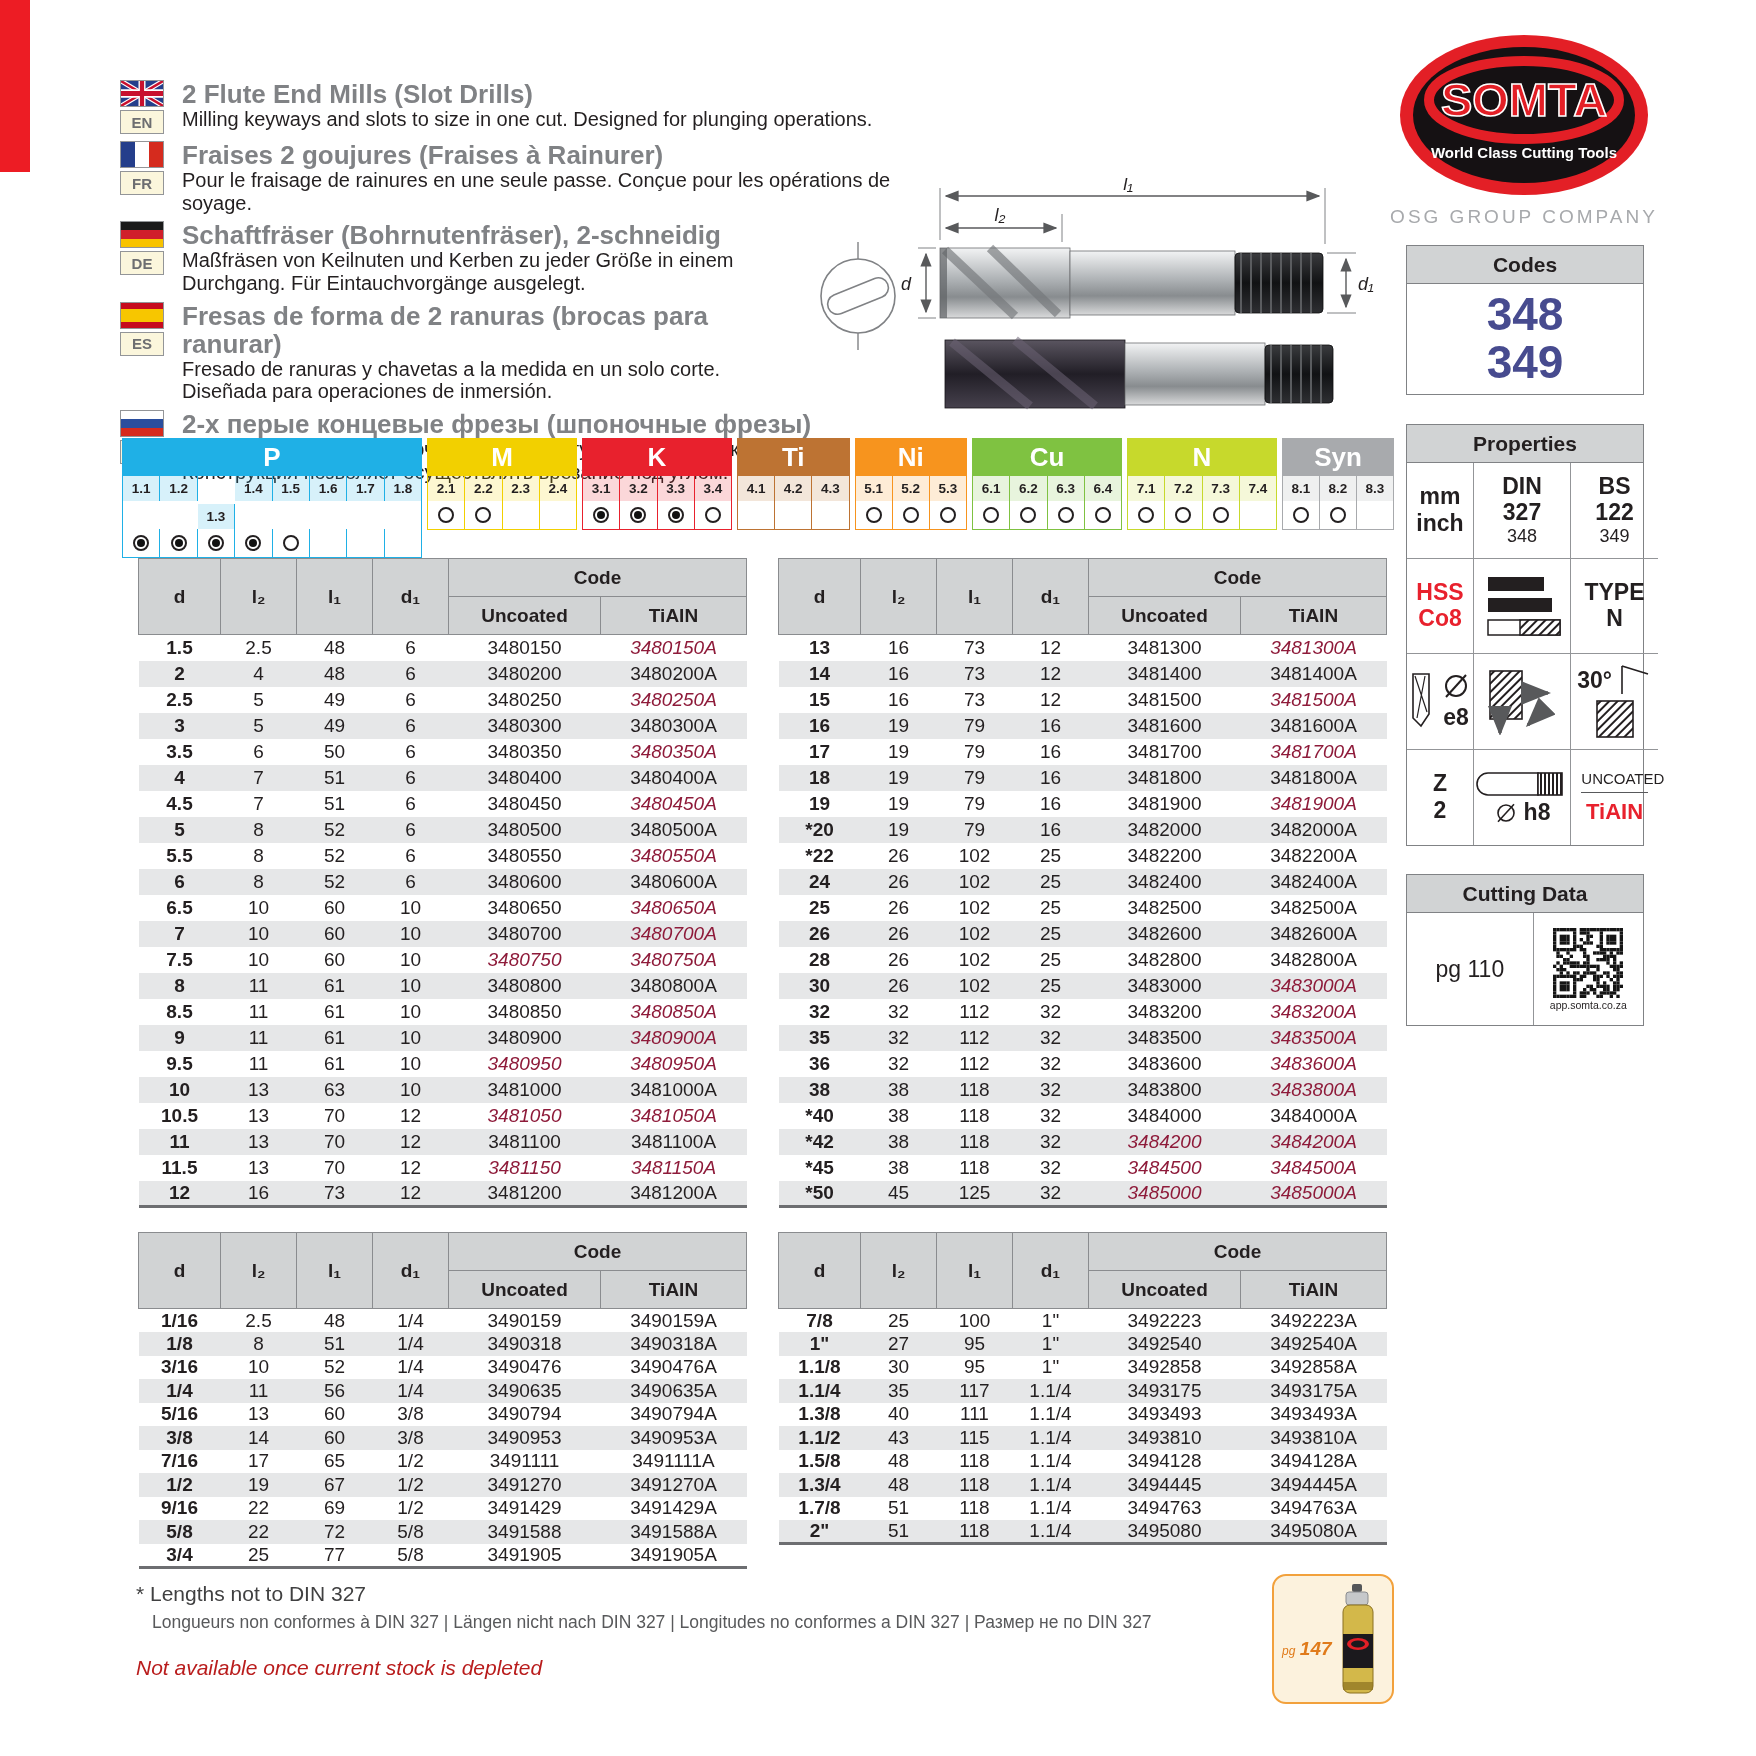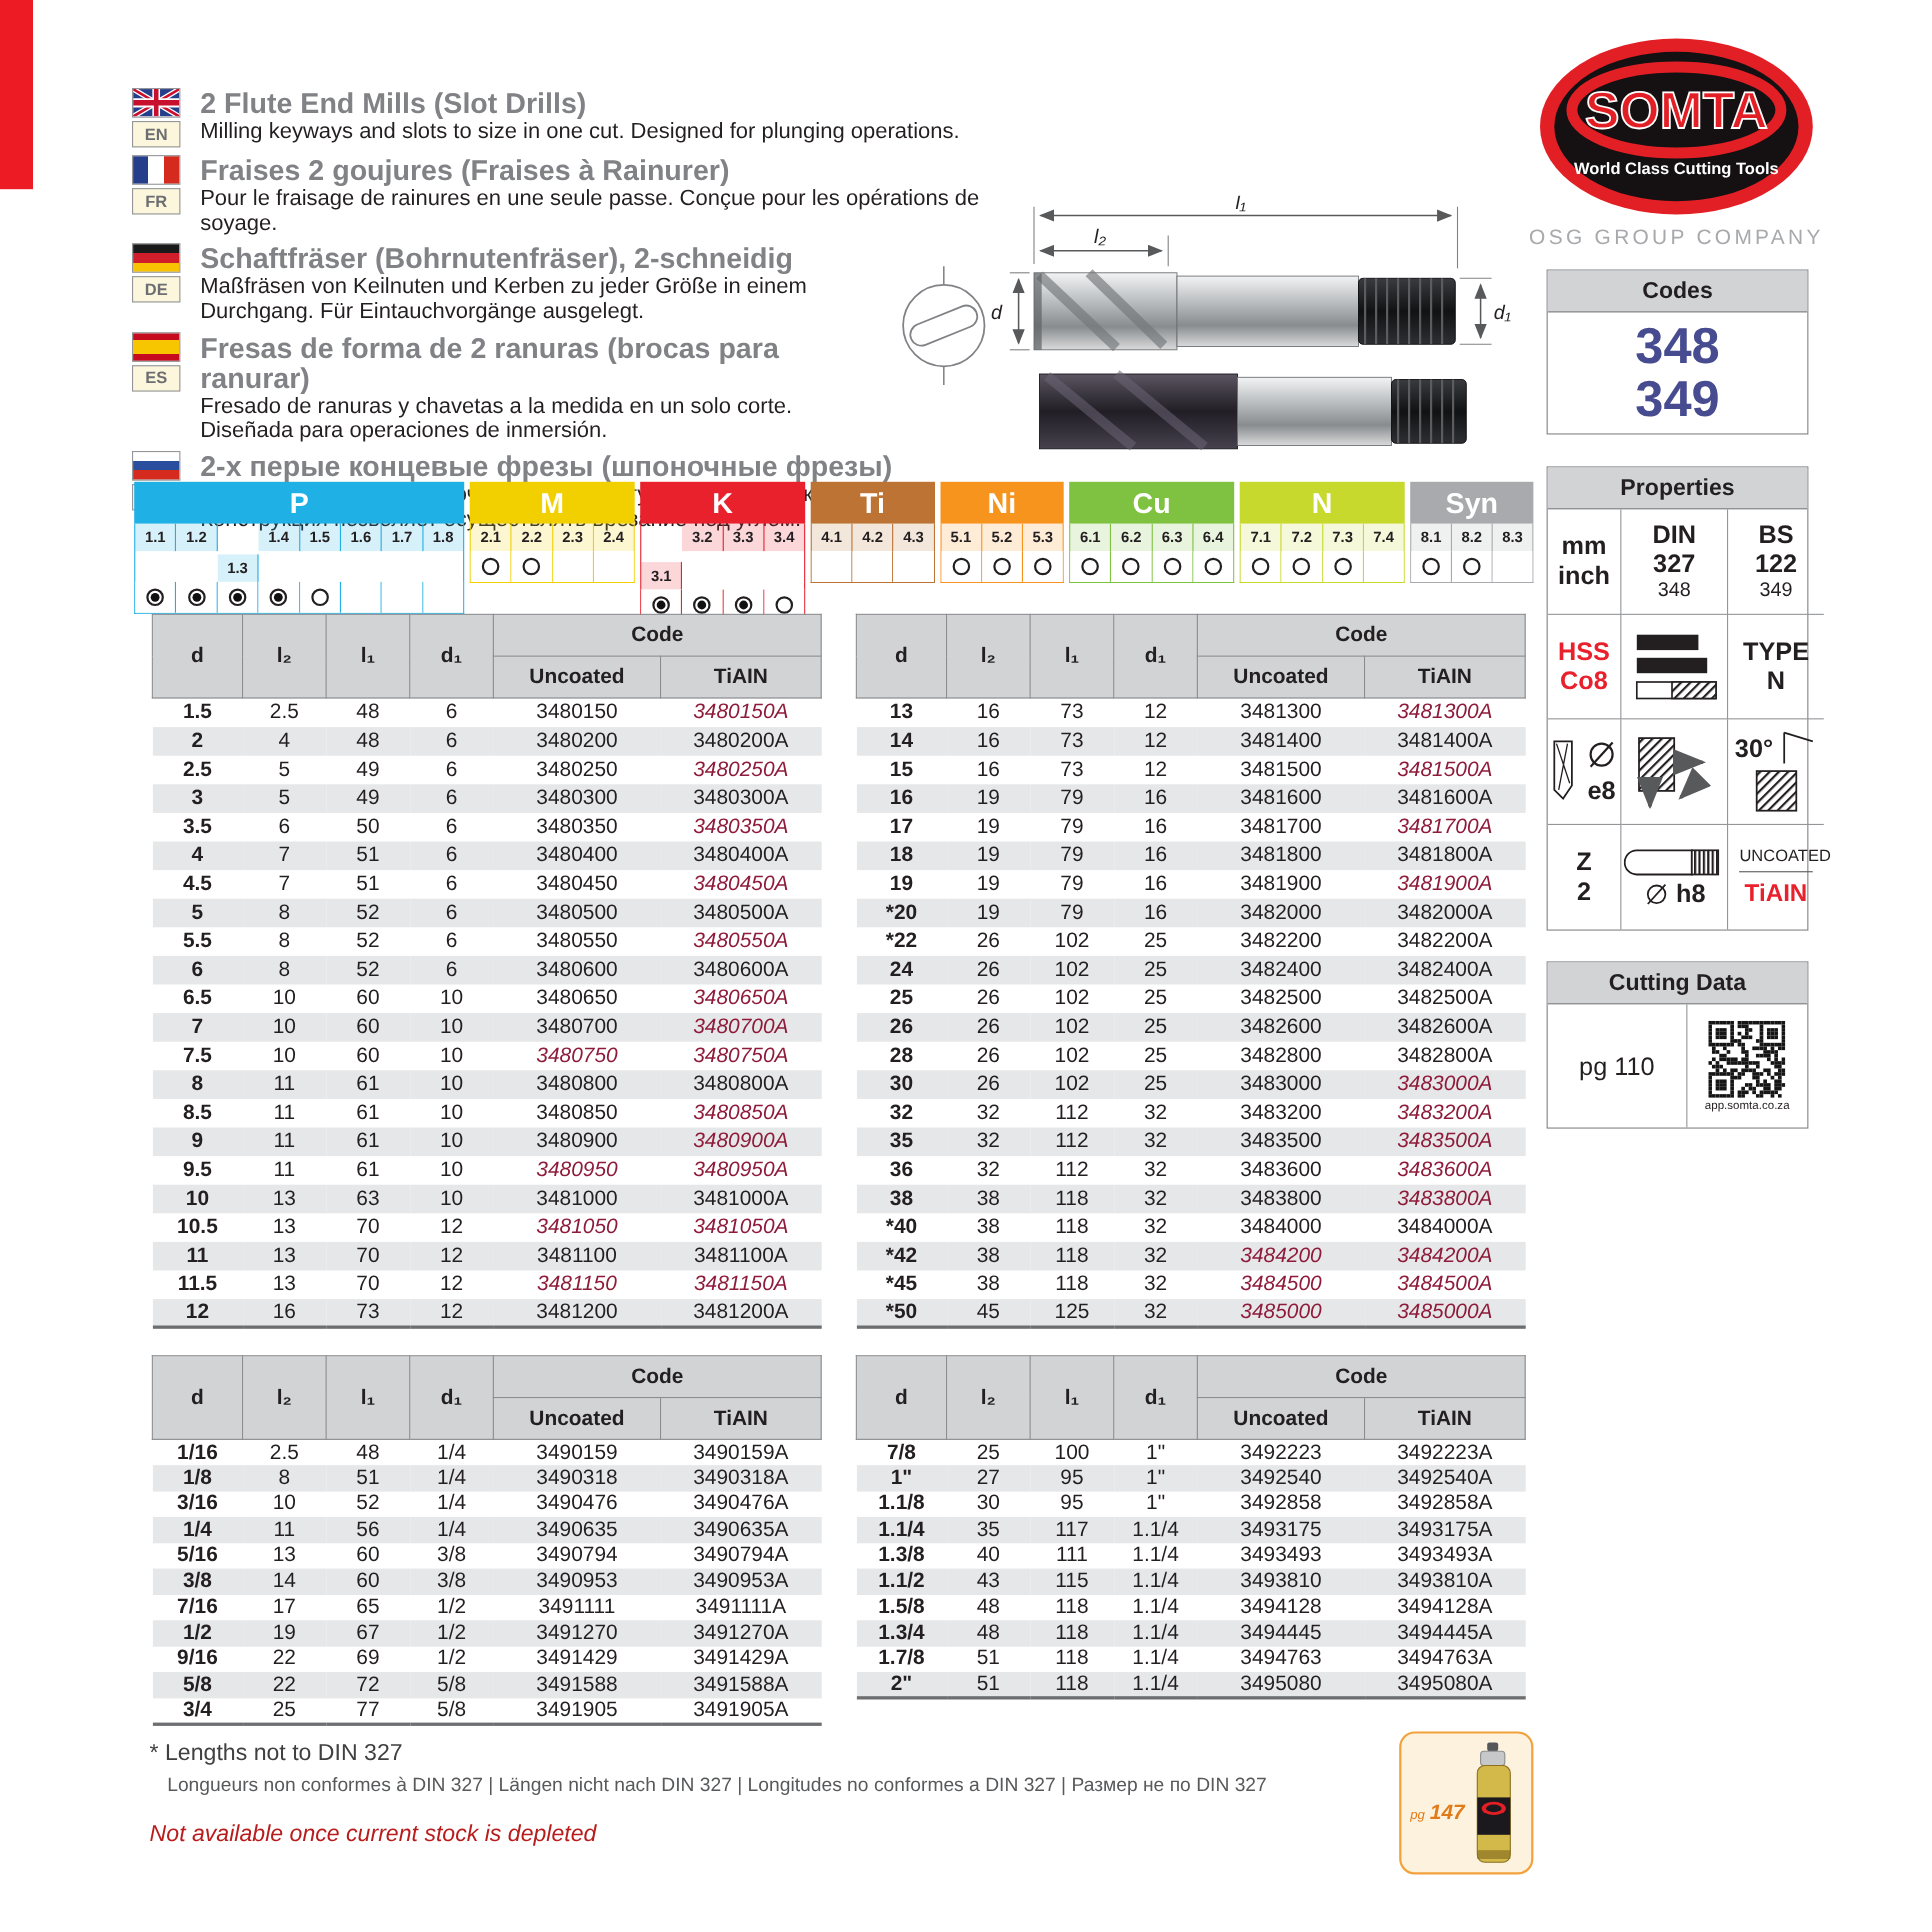--- a/index.html
+++ b/index.html
@@ -655,21 +655,21 @@
           <div class="mat-rad" style="border-color: rgb(242, 208, 0);">
             <span class="radio"></span>
           </div>
           <div class="mat-rad" style="border-color: rgb(242, 208, 0);"></div>
           <div class="mat-rad" style="border-color: rgb(242, 208, 0);"></div>
         </div>
       </div>
       <div class="mat-group" style="width: 150px;">
         <div class="mat-head" style="background: rgb(232, 33, 45);">K</div>
         <div class="mat-row" style="border-color: rgb(232, 33, 45);">
-          <div class="mat-num" style="border-color: rgb(232, 33, 45); background: rgba(232, 33, 45, 0.18); margin-top: 35px;">3.1</div>
+          <div class="mat-num" style="border-color: rgb(232, 33, 45); background: rgba(232, 33, 45, 0.18);">3.1</div>
           <div class="mat-num" style="border-color: rgb(232, 33, 45); background: rgba(232, 33, 45, 0.18);">3.2</div>
           <div class="mat-num" style="border-color: rgb(232, 33, 45); background: rgba(232, 33, 45, 0.18);">3.3</div>
           <div class="mat-num" style="border-color: rgb(232, 33, 45); background: rgba(232, 33, 45, 0.18);">3.4</div>
         </div>
         <div class="mat-row last" style="border-color: rgb(232, 33, 45);">
           <div class="mat-rad" style="border-color: rgb(232, 33, 45);">
             <span class="radio filled"></span>
           </div>
           <div class="mat-rad" style="border-color: rgb(232, 33, 45);">
             <span class="radio filled"></span>

